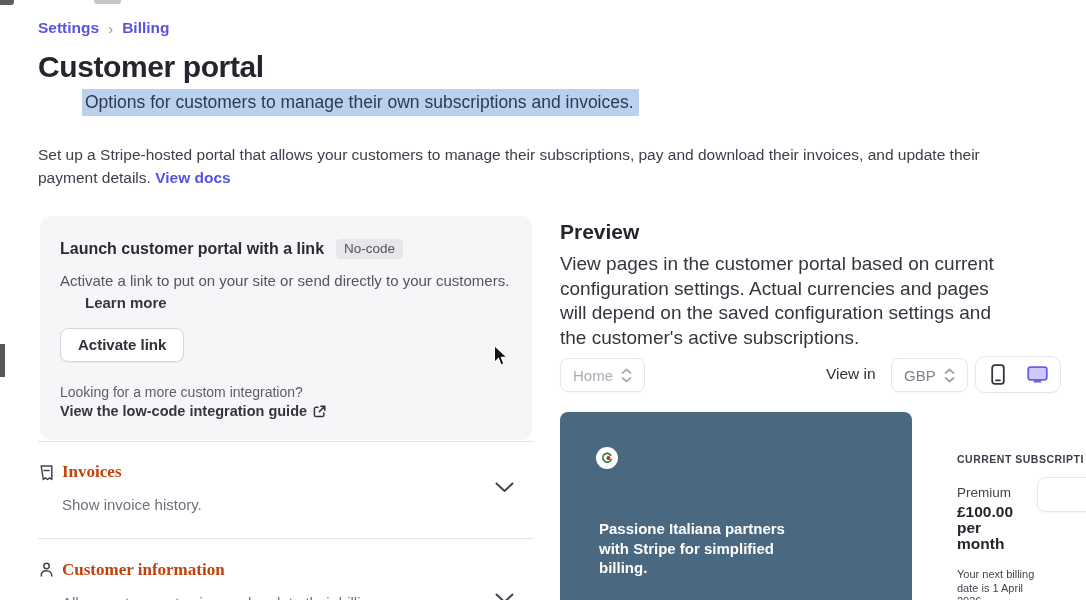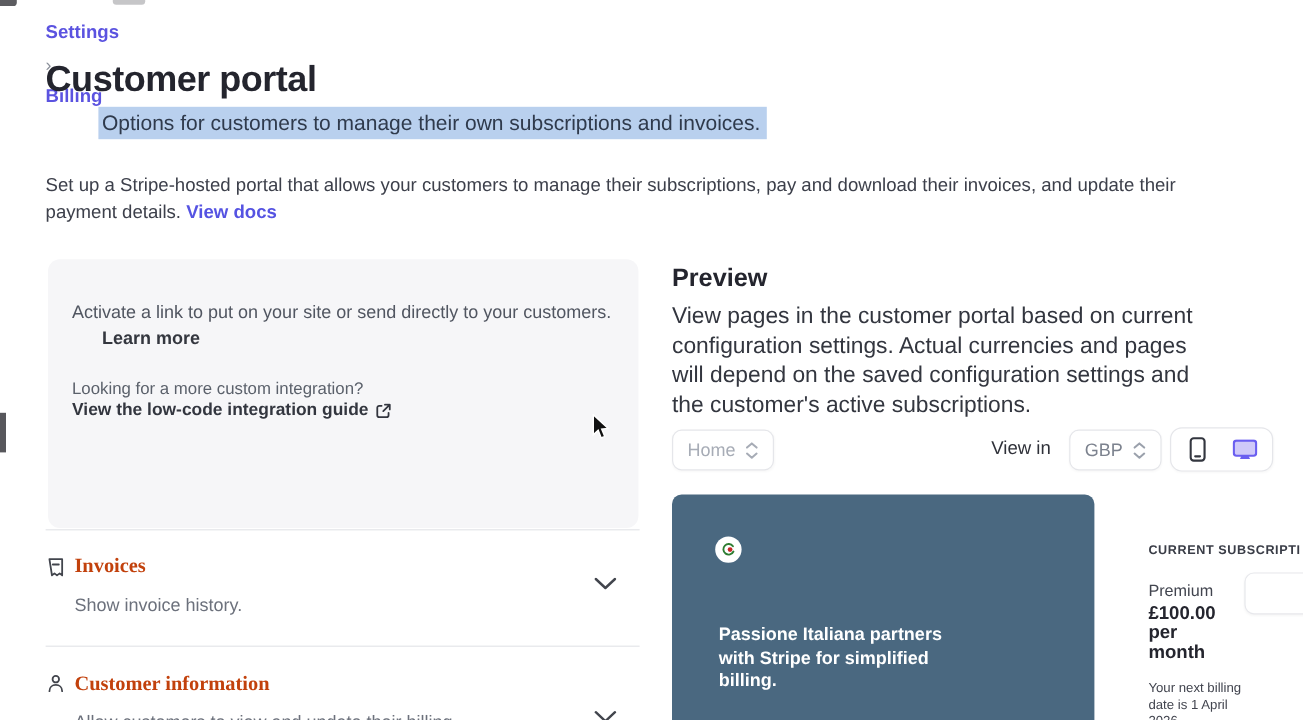--- a/index.html
+++ b/index.html
@@ -6,21 +6,21 @@
   html,body { width:1086px; height:600px; overflow:hidden; background:#ffffff;
               font-family:"Liberation Sans", sans-serif; color:#26282f; position:relative; }
   .abs { position:absolute; }
 
   
   .artifact-corner { left:0; top:0; width:14px; height:5px; background:#3f3f44; opacity:.85; border-radius:0 0 3px 0; }
   .artifact-smudge { left:94px; top:0; width:27px; height:4px; background:#8d8d92; opacity:.5; border-radius:0 0 3px 3px; }
   .artifact-bar    { left:0; top:344px; width:5px; height:33px; background:#57575c; }
 
   
-  .breadcrumb { left:38px; top:19px; font-size:15.5px; font-weight:700; color:#5b53e0; display:flex; align-items:flex-start; gap:9px;flex-direction:column; }
+  .breadcrumb { left:38px; top:19px; font-size:15.5px; font-weight:700; color:#5b53e0; display:flex; align-items:center; gap:9px; }
   .breadcrumb .sep { color:#8a8f99; font-weight:400; font-size:15px; }
   .breadcrumb a { color:#5b53e0; text-decoration:none; cursor:pointer; }
 
   .page-title { left:38px; top:50px; font-size:30px; font-weight:700; letter-spacing:-0.4px; color:#24252e; }
 
   .subtitle-wrap { left:38px; top:92px; font-size:17.5px; color:#2f3a4c; }
   .subtitle-wrap .hl { background:#b9d0ee; padding:3px 5px 4px 3px;margin-left:44px; }
 
   .page-desc { left:38px; top:143px; width:995px; font-size:15.5px; line-height:23px; color:#3d404b; }
   .link { color:#5553e2; font-weight:600; text-decoration:none; cursor:pointer; }
@@ -91,24 +91,29 @@
 <div class="abs subtitle-wrap">
   <span class="hl">Options for customers to manage their own subscriptions and invoices.</span>
 </div>
 
 <p class="abs page-desc">
   <span>Set up a Stripe-hosted portal that allows your customers to manage their subscriptions, pay and download their invoices, and update their payment details.</span>
   <a class="link">View docs</a>
 </p>
 
 <section class="abs launch-card">
+  <div class="launch-head">
+    <span class="launch-title">Launch customer portal with a link</span>
+    <span class="badge">No-code</span>
+  </div>
   <p class="launch-body">
     <span>Activate a link to put on your site or send directly to your customers.</span>
     <a class="strong-link">Learn more</a>
   </p>
+  <button class="btn">Activate link</button>
   <div class="launch-foot-q">Looking for a more custom integration?</div>
   <a class="launch-foot-link">
     <span>View the low-code integration guide</span>
     <span style="display:inline-flex">
       <svg width="13" height="13" viewBox="0 0 13 13" fill="none" stroke="#33363f" stroke-width="1.5" stroke-linecap="round" stroke-linejoin="round">
         <path d="M5 2.2 H3 A1.6 1.6 0 0 0 1.4 3.8 V10 A1.6 1.6 0 0 0 3 11.6 H9.2 A1.6 1.6 0 0 0 10.8 10 V8"></path>
         <path d="M6.4 6.6 L11.6 1.4 M7.8 1.2 H11.8 V5.2"></path>
       </svg>
     </span>
   </a>

